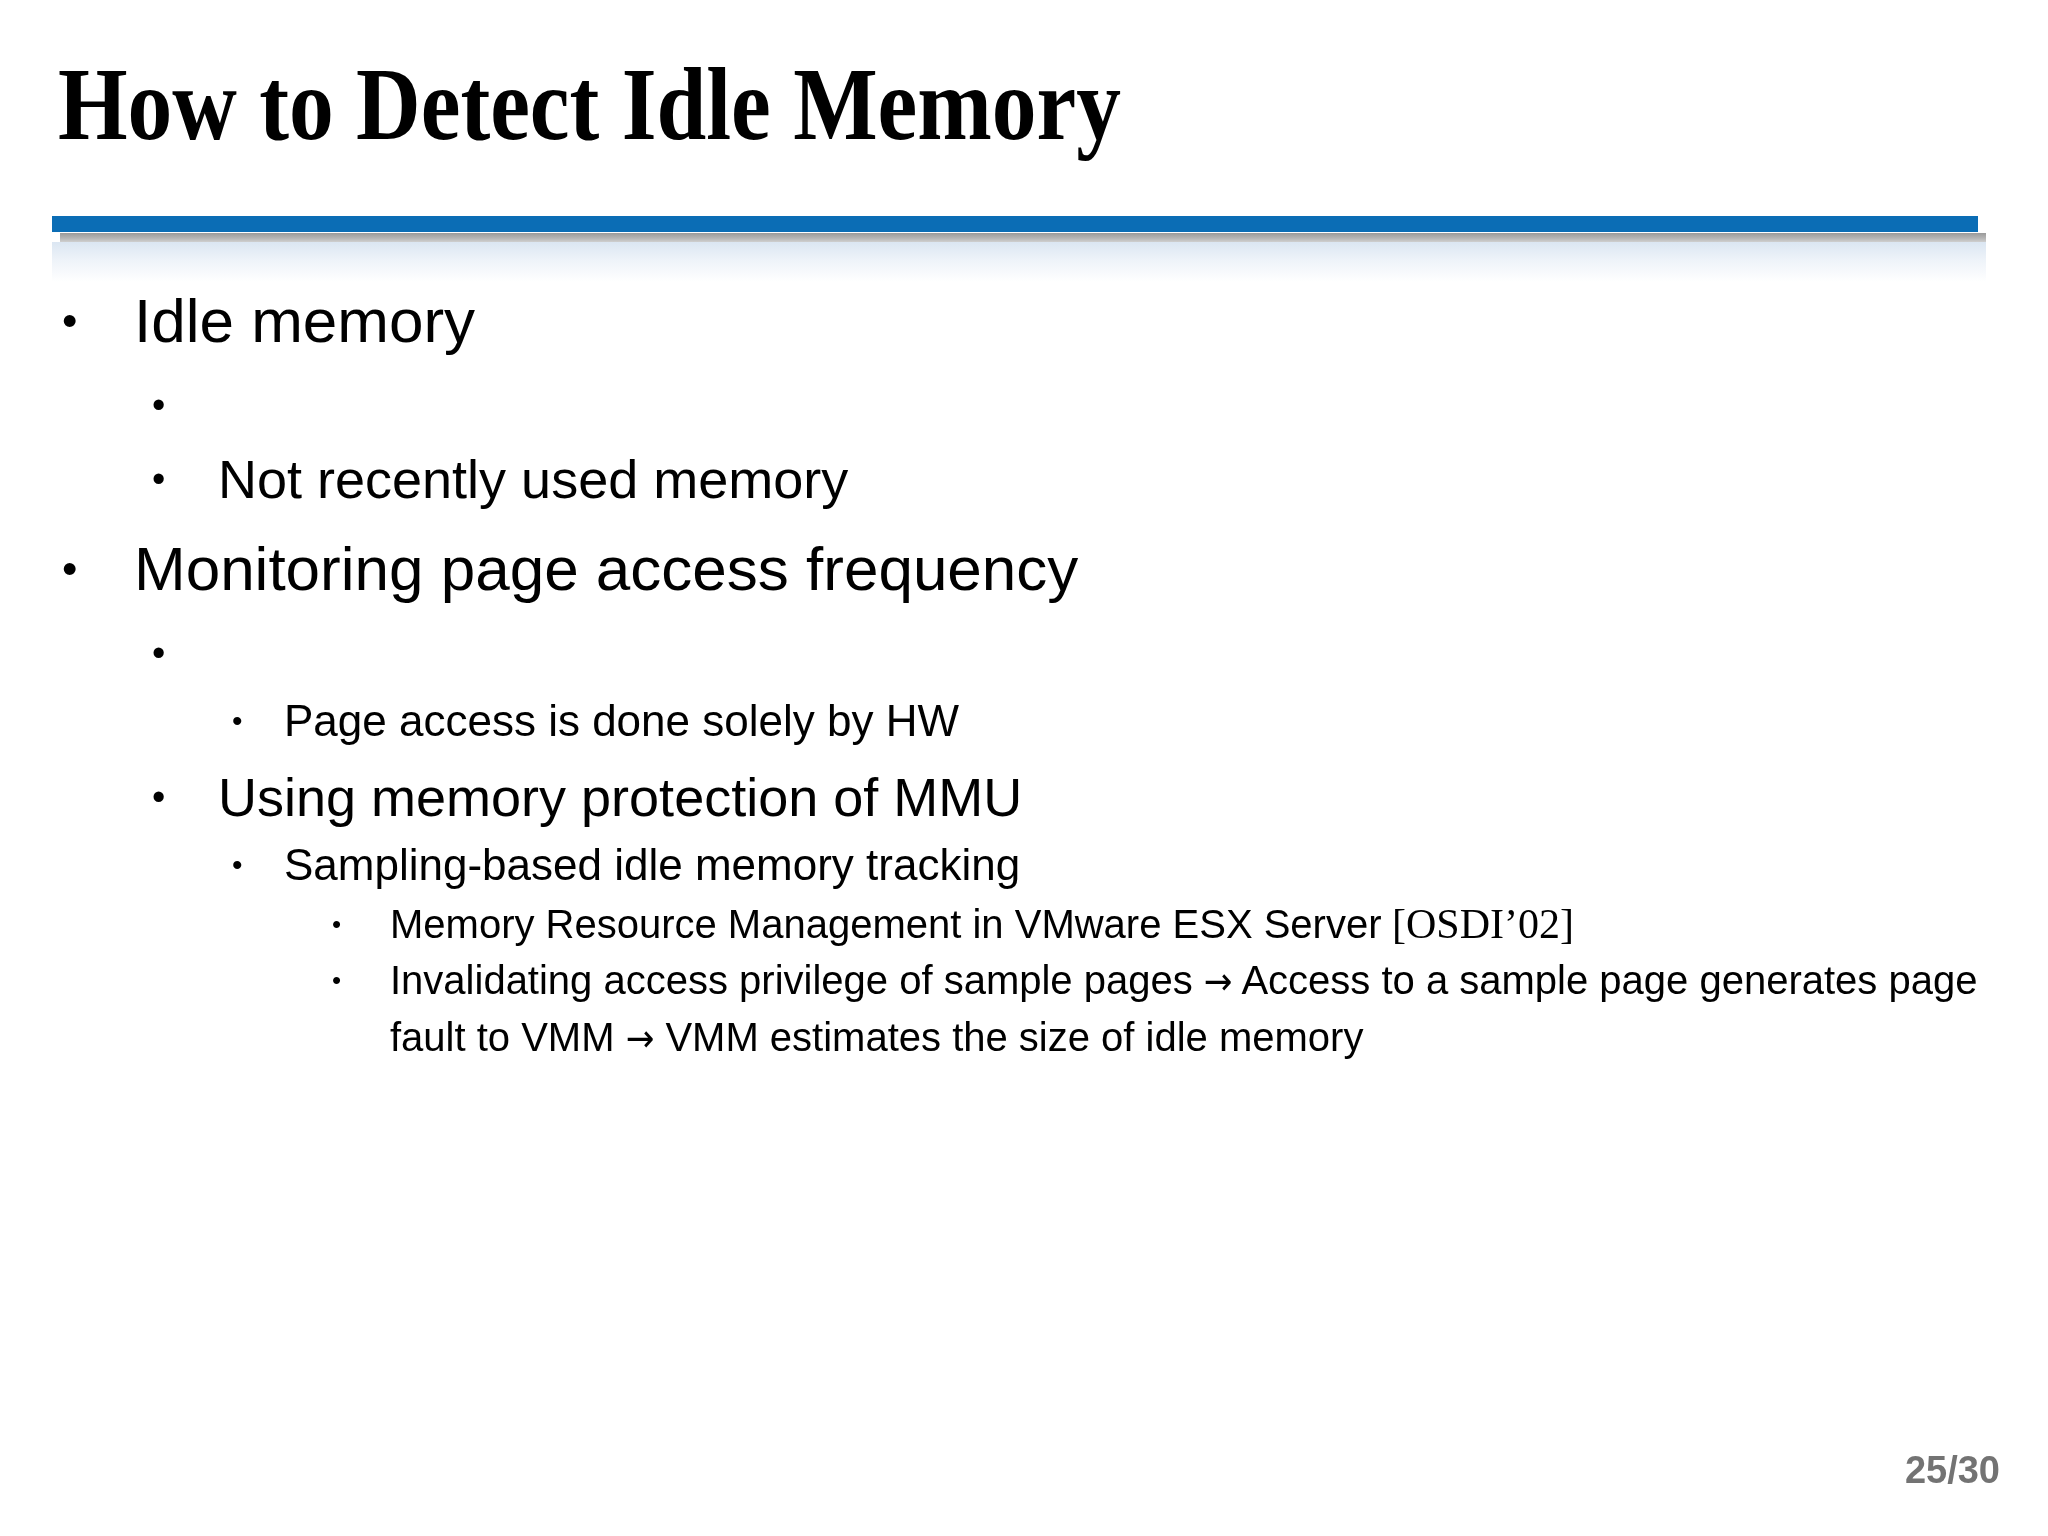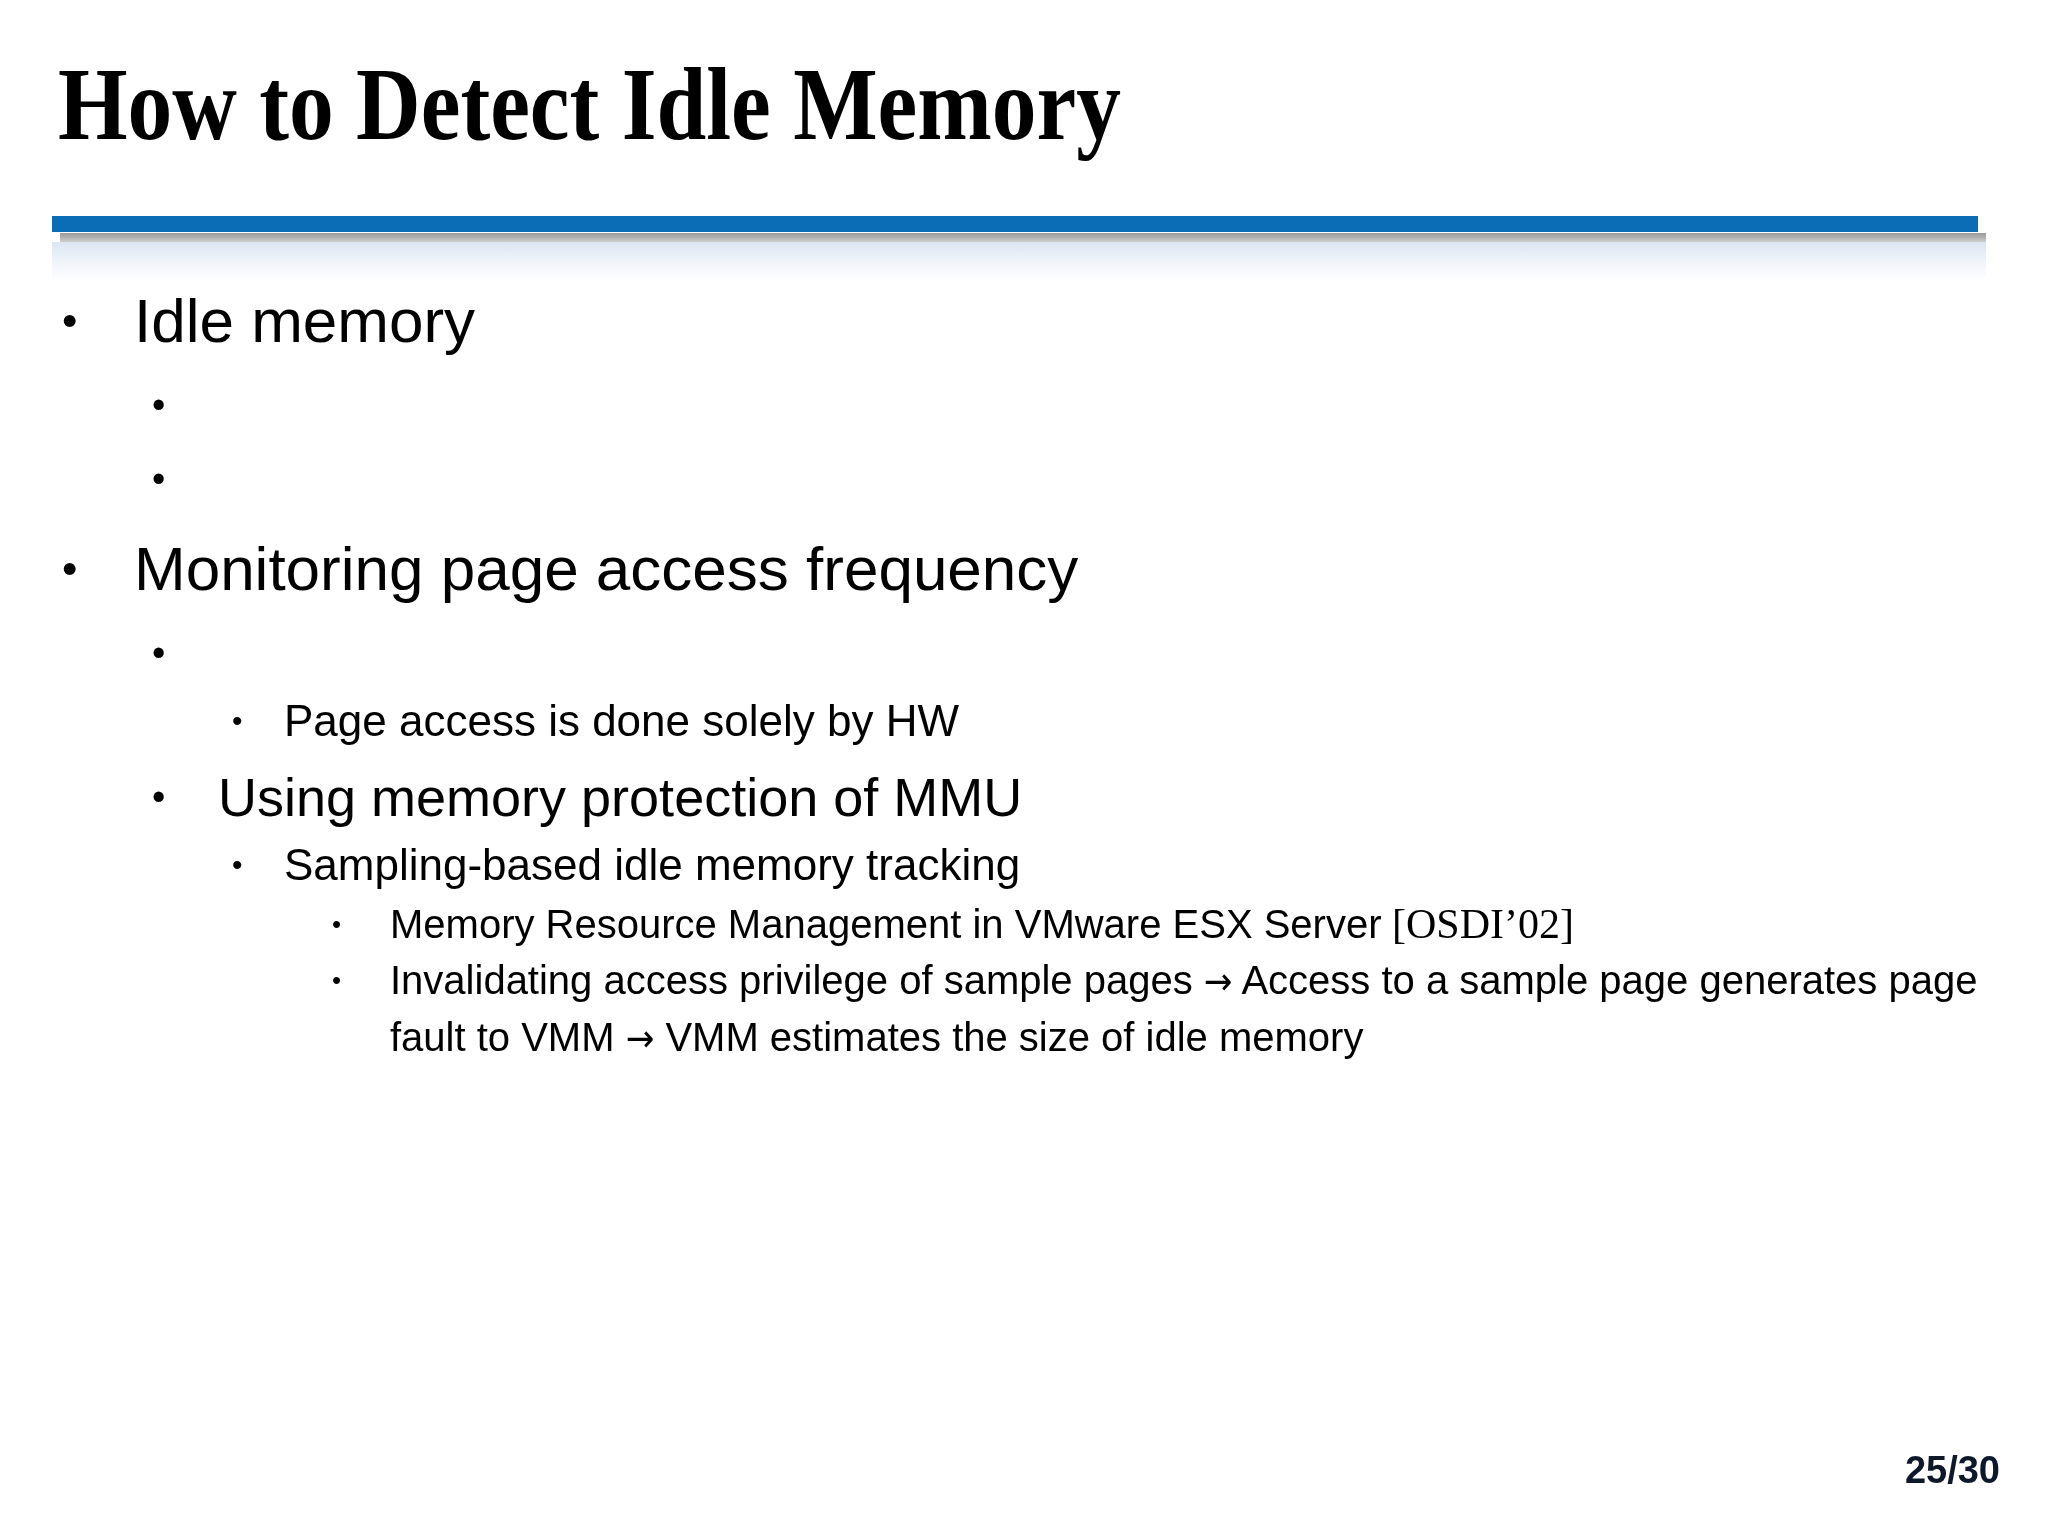--- a/index.html
+++ b/index.html
@@ -131,21 +131,21 @@
 
   
   #page-number {
     position: absolute;
     right: 48px;
     top: 1448px;
     font-family: "Liberation Sans", sans-serif;
     font-weight: bold;
     font-size: 38px;
     line-height: 44px;
-    color: #0f172a;
+    color: #737373;
   }
 </style>
 </head>
 <body>
 
 <div id="slide-title">How to Detect Idle Memory</div>
 
 <div id="title-divider"></div>
 <div id="title-divider-shadow"></div>
 <div id="title-divider-glow"></div>
@@ -158,20 +158,21 @@
   </div>
 
   <div class="spacer-2"></div>
 
   <div class="bullet-row lvl2">
     <span class="bullet-mark">•</span>
   </div>
 
   <div class="bullet-row lvl2">
     <span class="bullet-mark">•</span>
+    <span class="bullet-text">Not recently used memory</span>
   </div>
 
   <div class="spacer-1"></div>
 
   <div class="bullet-row lvl1">
     <span class="bullet-mark">•</span>
     <span class="bullet-text">Monitoring page access frequency</span>
   </div>
 
   <div class="spacer-2"></div>

